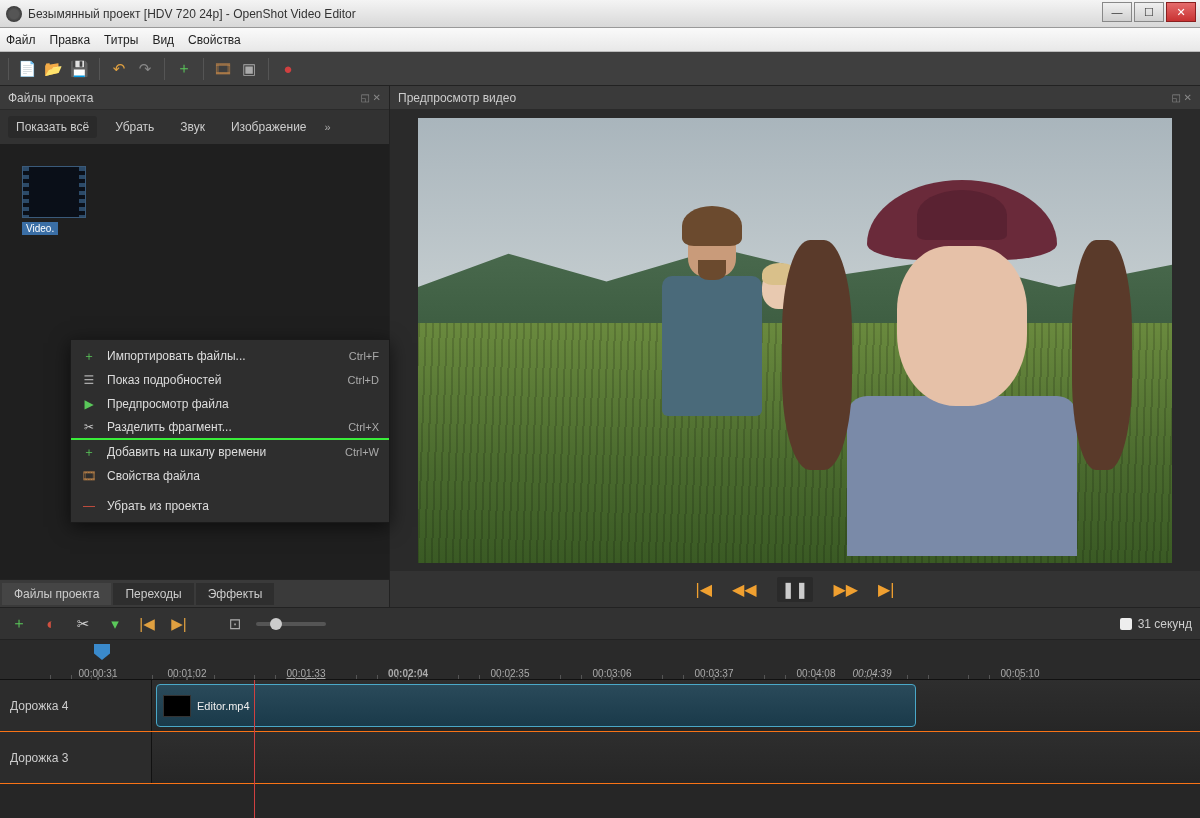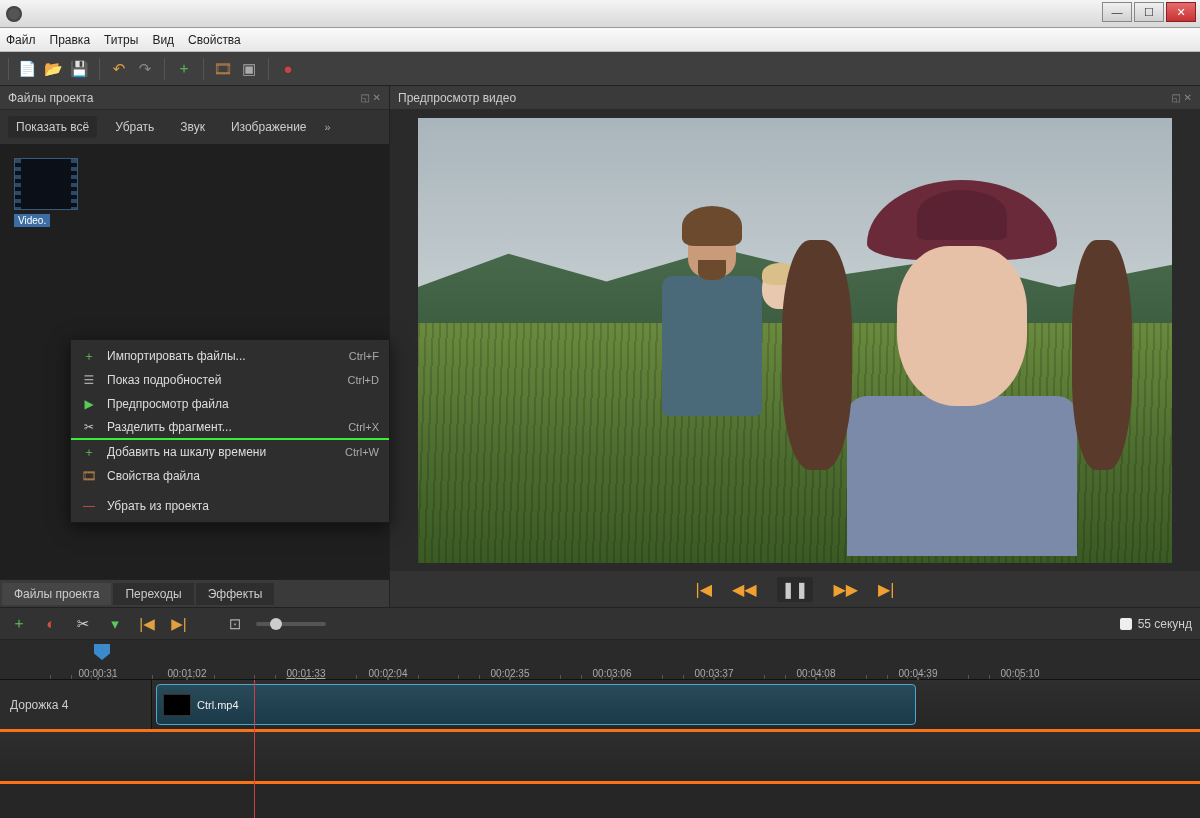--- a/index.html
+++ b/index.html
@@ -25,21 +25,21 @@
 .icn { font-size: 15px; font-family: "Segoe UI Symbol", Arial, sans-serif; }
 
 
 .work { flex: 0 0 522px; display: flex; border-bottom: 1px solid #222; }
 .left-panel { width: 390px; display: flex; flex-direction: column; border-right: 1px solid #222; position: relative; }
 .panel-header { height: 24px; background: #3a3a3a; display: flex; align-items: center; padding: 0 8px; color: #ccc; font-size: 12px; justify-content: space-between; border-bottom: 1px solid #2a2a2a; }
 .panel-header .docks { display:flex; gap:6px; font-size:10px; color:#888;}
 .tabs-row { height: 34px; background: #323232; display: flex; align-items: center; padding: 0 8px; gap: 10px; }
 .filter-tab { color: #ccc; font-size: 12px; padding: 4px 8px; cursor: pointer; }
 .filter-tab.active { background: #2a2a2a; border-radius: 3px; }
-.files-area { flex: 1; background: #1f1f1f; padding: 14px; position: relative; }
+.files-area { flex: 1; background: #1f1f1f; padding: 22px; position: relative; }
 .clip-thumb { width: 64px; height: 52px; background: linear-gradient(to right, #1a2a3a 0%, #1a2a3a 8%, #0a0f18 8%, #0a0f18 92%, #1a2a3a 92%); border: 1px solid #3a5a7a; position: relative; }
 .clip-thumb::before, .clip-thumb::after { content:""; position:absolute; top:0; bottom:0; width:6px; background: repeating-linear-gradient(to bottom, #2c4a68 0 4px, #0a0f18 4px 8px);}
 .clip-thumb::before{left:0;} .clip-thumb::after{right:0;}
 .clip-label { background: #3a6ea5; color: white; font-size: 10px; padding: 1px 4px; display: inline-block; margin-top: 2px; }
 
 .bottom-tabs { height: 28px; background: #3a3a3a; display: flex; align-items: center; gap: 2px; padding: 0 2px; border-top:1px solid #222;}
 .bottom-tab { color: #ccc; font-size: 12px; padding: 4px 12px; background: #2e2e2e; cursor: pointer; }
 .bottom-tab.active { background: #454545; }
 
 .right-panel { flex: 1; display: flex; flex-direction: column; }
@@ -79,21 +79,21 @@
 
 .tl-ruler { height: 40px; display: flex; border-bottom: 1px solid #111; background:#2a2a2a;}
 .tl-head { width: 152px; display: flex; align-items: center; padding: 0 10px; color: #4aa8d8; font-size: 14px; font-family: monospace; border-right:1px solid #111;}
 .tl-ticks { flex: 1; position: relative; }
 .tick { position: absolute; bottom: 0; font-size: 10px; color: #aaa; text-align:center; transform:translateX(-50%);}
 .tick::before { content:""; position:absolute; bottom:-4px; left:50%; width:1px; height:6px; background:#888;}
 .tick-minor { position:absolute; bottom:0; width:1px; height:4px; background:#555;}
 .playhead-marker { position: absolute; top: 4px; width: 16px; height: 16px; background: #3a8acc; clip-path: polygon(0 0, 100% 0, 100% 60%, 50% 100%, 0 60%); transform:translateX(-50%);}
 
 .tl-tracks { flex: 1; overflow: hidden; position: relative; background:#262626;}
-.track { height: 52px; display: flex; border-bottom: 3px solid #f97316; position:relative;justify-content:flex-end;}
+.track { height: 52px; display: flex; border-bottom: 1px solid #f97316; position:relative;justify-content:flex-end;}
 .track-label { width: 152px; background: #2c2c2c; display: flex; align-items: center; padding: 0 10px; color: #ccc; font-size: 12px; border-right:1px solid #111;}
 .track-body { flex: 1; background: linear-gradient(to bottom, #2e2e2e, #262626); position: relative; }
 .clip { position: absolute; top: 4px; bottom: 4px; background: linear-gradient(to bottom, #2a4a5a, #1a3a4a); border: 1px solid #4aa8c8; border-radius: 4px; display: flex; align-items: center; padding: 0 6px; color: #eee; font-size: 11px; gap:6px;}
 .clip .mini { width:28px; height:22px; background:#000; border:1px solid #333;}
 .playhead-line { position: absolute; top: 0; bottom: 0; width: 1px; background: #d04040; z-index: 5; }
 
 
 .ctx-menu { position: absolute; top: 195px; left: 70px; width: 320px; background: #2e2e2e; border: 1px solid #1a1a1a; box-shadow: 0 4px 18px rgba(0,0,0,0.6); z-index: 20; padding: 4px 0; }
 .ctx-item { height: 24px; display: flex; align-items: center; padding: 0 10px; color: #ddd; font-size: 12px; cursor: pointer; gap: 10px; position:relative;}
 .ctx-item .ci-icon { width: 16px; text-align: center; font-size:12px;}
@@ -101,20 +101,21 @@
 .ctx-item .ci-short { color: #aaa; font-size: 11px; }
 .ctx-underline { border-bottom: 2px solid #3aee3a; }
 
 .chev { font-size:11px; color:#aaa;}
 </style>
 </head>
 <body>
 
 <div class="titlebar">
   <div class="app-icon"></div>
+  <div class="title">Безымянный проект [HDV 720 24p] - OpenShot Video Editor</div>
   <div class="win-controls">
     <div class="win-btn">—</div>
     <div class="win-btn">☐</div>
     <div class="win-btn close">✕</div>
   </div>
 </div>
 
 <div class="menubar">
   <span class="menu-item">Файл</span>
   <span class="menu-item">Правка</span>
@@ -288,21 +289,21 @@
       <span style="width:14px"></span>
       <span class="tb-btn">
           <span class="icn" style="color:#aaa">⊡</span>
         </span>
       <div class="tl-zoom">
           <div class="slider"></div>
         </div>
       <div class="spacer"></div>
       <div class="tl-zoom">
         <span style="width:12px;height:12px;background:#eee;border-radius:2px;"></span>
-        <span>55 секунд</span>
+        <span>31 секунд</span>
       </div>
     </div>
 
     <div class="tl-ruler">
       <div class="tl-ticks" id="tl-ticks">
         <div class="playhead-marker" style="left:102px"></div>
       <div class="tick" style="left: 98px;">00:00:31</div>
           <div class="tick-minor" style="left: 50.4px;"></div>
           <div class="tick-minor" style="left: 70.8px;"></div>
           <div class="tick-minor" style="left: 91.2px;"></div>
@@ -310,21 +311,21 @@
           <div class="tick" style="left: 187px;">00:01:02</div>
           <div class="tick-minor" style="left: 152.4px;"></div>
           <div class="tick-minor" style="left: 172.8px;"></div>
           <div class="tick-minor" style="left: 193.2px;"></div>
           <div class="tick-minor" style="left: 213.6px;"></div>
           <div class="tick" style="left: 306px; text-decoration: underline;">00:01:33</div>
           <div class="tick-minor" style="left: 254.4px;"></div>
           <div class="tick-minor" style="left: 274.8px;"></div>
           <div class="tick-minor" style="left: 295.2px;"></div>
           <div class="tick-minor" style="left: 315.6px;"></div>
-          <div class="tick" style="left: 388px;">00:02:04</div>
+          <div class="tick" style="left: 408px; font-weight: bold;">00:02:04</div>
           <div class="tick-minor" style="left: 356.4px;"></div>
           <div class="tick-minor" style="left: 376.8px;"></div>
           <div class="tick-minor" style="left: 397.2px;"></div>
           <div class="tick-minor" style="left: 417.6px;"></div>
           <div class="tick" style="left: 510px;">00:02:35</div>
           <div class="tick-minor" style="left: 458.4px;"></div>
           <div class="tick-minor" style="left: 478.8px;"></div>
           <div class="tick-minor" style="left: 499.2px;"></div>
           <div class="tick-minor" style="left: 519.6px;"></div>
           <div class="tick" style="left: 612px;">00:03:06</div>
@@ -335,42 +336,43 @@
           <div class="tick" style="left: 714px;">00:03:37</div>
           <div class="tick-minor" style="left: 662.4px;"></div>
           <div class="tick-minor" style="left: 682.8px;"></div>
           <div class="tick-minor" style="left: 703.2px;"></div>
           <div class="tick-minor" style="left: 723.6px;"></div>
           <div class="tick" style="left: 816px;">00:04:08</div>
           <div class="tick-minor" style="left: 764.4px;"></div>
           <div class="tick-minor" style="left: 784.8px;"></div>
           <div class="tick-minor" style="left: 805.2px;"></div>
           <div class="tick-minor" style="left: 825.6px;"></div>
-          <div class="tick" style="left: 918px;">00:04:39</div>
+          <div class="tick" style="left: 872px; font-style: italic;">00:04:39</div>
           <div class="tick-minor" style="left: 866.4px;"></div>
           <div class="tick-minor" style="left: 886.8px;"></div>
           <div class="tick-minor" style="left: 907.2px;"></div>
           <div class="tick-minor" style="left: 927.6px;"></div>
           <div class="tick" style="left: 1020px;">00:05:10</div>
           <div class="tick-minor" style="left: 968.4px;"></div>
           <div class="tick-minor" style="left: 988.8px;"></div>
           <div class="tick-minor" style="left: 1009.2px;"></div>
           <div class="tick-minor" style="left: 1029.6px;"></div>
         </div>
     </div>
 
     <div class="tl-tracks">
       <div class="playhead-line" style="left:254px"></div>
       <div class="track">
         <div class="track-label">Дорожка 4</div>
         <div class="track-body">
           <div class="clip" style="left:4px; width:760px;">
             <div class="mini"></div>
-            <span>Ctrl.mp4</span>
+            <span>Editor.mp4</span>
           </div>
         </div>
       </div>
       <div class="track">
+        <div class="track-label">Дорожка 3</div>
         <div class="track-body"></div>
       </div>
     </div>
   </div>
 </div>
 
 </body></html>

